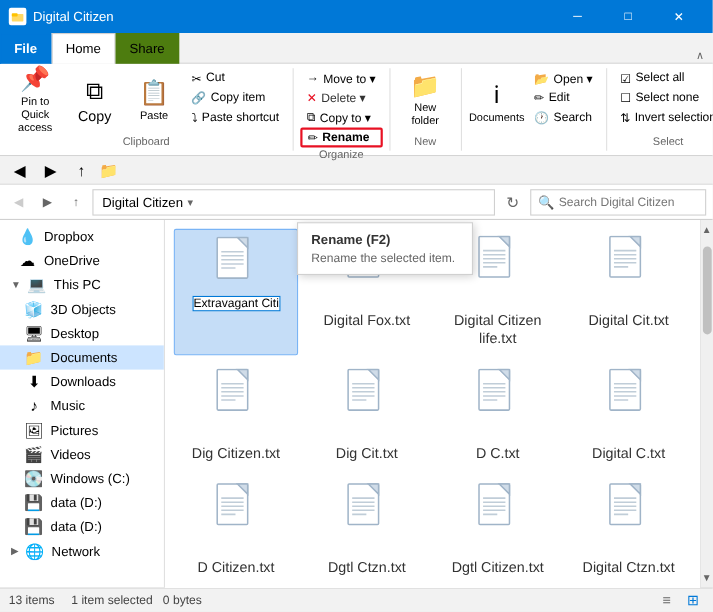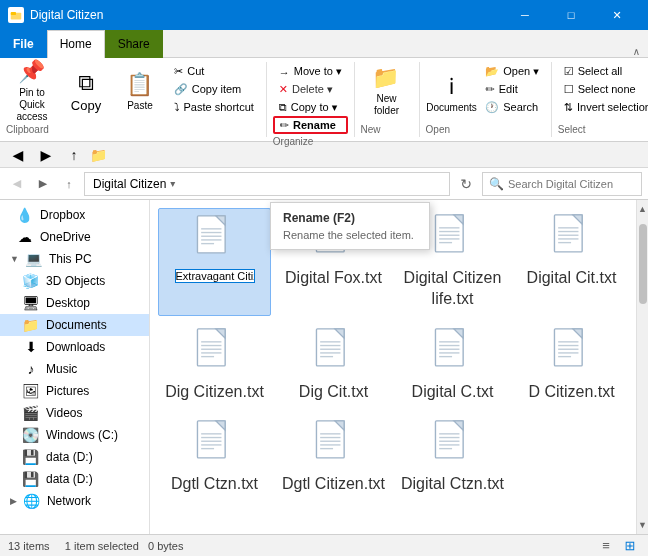--- a/index.html
+++ b/index.html
@@ -72,21 +72,21 @@
       padding: 0 6px;
       position: relative;
     }
     .ribbon-group-content {
       display: flex;
       align-items: flex-start;
       flex: 1;
       gap: 2px;
     }
     .ribbon-group-label {
-      text-align: left;
+      text-align: center;
       font-size: 10px;
       color: #666;
       padding-top: 2px;
       padding-bottom: 2px;
     }
     .ribbon-btn-large {
       display: flex;
       flex-direction: column;
       align-items: center;
       justify-content: center;
@@ -237,21 +237,21 @@
       display: flex;
       flex-direction: column;
       align-items: center;
       padding: 6px 4px;
       cursor: pointer;
       border-radius: 2px;
       text-align: center;
       min-height: 80px;
     }
     .file-item.selected { background: #cce4ff; border: 1px solid #99c9f5; }
-    .file-name { font-size: 16px; color: #333; margin-top: 3px; line-height: 1.3; word-break: break-word; }
+    .file-name { font-size: 13px; color: #333; margin-top: 18px; line-height: 1.3; word-break: break-word; }
     .file-name-edit {
       font-size: 11px; width: 80px;
       border: 1px solid #0078d7;
       outline: none;
       text-align: center;
       background: white;
       margin-top: 3px;
     }
 
     
@@ -447,21 +447,20 @@
         <div class="ribbon-btn-small">
           <span>✏</span>
           <span>Edit</span>
         </div>
         <div class="ribbon-btn-small">
           <span>🕐</span>
           <span>Search</span>
         </div>
       </div>
     </div>
-    <div class="ribbon-group-label">Open</div>
   </div>
 
   <div class="ribbon-group" style="border-right:none;">
     <div class="ribbon-group-content">
       <div class="select-col">
         <div class="select-btn">
           <span>☑</span>
           <span>Select all</span>
         </div>
         <div class="select-btn">
@@ -662,20 +661,34 @@
           <svg viewBox="0 0 42 52" fill="none" width="40" height="48">
             <rect x="2" y="1" width="30" height="40" rx="1" fill="white" stroke="#a0b4c8" stroke-width="1.5"></rect>
             <polygon points="22,1 32,1 32,11" fill="#d0dce8" stroke="#a0b4c8" stroke-width="1.5"></polygon>
             <line x1="6" y1="15" x2="28" y2="15" stroke="#c0cdd8" stroke-width="1.5"></line>
             <line x1="6" y1="19" x2="28" y2="19" stroke="#c0cdd8" stroke-width="1.5"></line>
             <line x1="6" y1="23" x2="28" y2="23" stroke="#c0cdd8" stroke-width="1.5"></line>
             <line x1="6" y1="27" x2="28" y2="27" stroke="#c0cdd8" stroke-width="1.5"></line>
             <line x1="6" y1="31" x2="20" y2="31" stroke="#c0cdd8" stroke-width="1.5"></line>
           </svg>
         </div>
+        <div class="file-name">D C.txt</div>
+      </div>
+      <div class="file-item">
+        <div>
+          <svg viewBox="0 0 42 52" fill="none" width="40" height="48">
+            <rect x="2" y="1" width="30" height="40" rx="1" fill="white" stroke="#a0b4c8" stroke-width="1.5"></rect>
+            <polygon points="22,1 32,1 32,11" fill="#d0dce8" stroke="#a0b4c8" stroke-width="1.5"></polygon>
+            <line x1="6" y1="15" x2="28" y2="15" stroke="#c0cdd8" stroke-width="1.5"></line>
+            <line x1="6" y1="19" x2="28" y2="19" stroke="#c0cdd8" stroke-width="1.5"></line>
+            <line x1="6" y1="23" x2="28" y2="23" stroke="#c0cdd8" stroke-width="1.5"></line>
+            <line x1="6" y1="27" x2="28" y2="27" stroke="#c0cdd8" stroke-width="1.5"></line>
+            <line x1="6" y1="31" x2="20" y2="31" stroke="#c0cdd8" stroke-width="1.5"></line>
+          </svg>
+        </div>
         <div class="file-name">Digital C.txt</div>
       </div>
       <div class="file-item">
         <div>
           <svg viewBox="0 0 42 52" fill="none" width="40" height="48">
             <rect x="2" y="1" width="30" height="40" rx="1" fill="white" stroke="#a0b4c8" stroke-width="1.5"></rect>
             <polygon points="22,1 32,1 32,11" fill="#d0dce8" stroke="#a0b4c8" stroke-width="1.5"></polygon>
             <line x1="6" y1="15" x2="28" y2="15" stroke="#c0cdd8" stroke-width="1.5"></line>
             <line x1="6" y1="19" x2="28" y2="19" stroke="#c0cdd8" stroke-width="1.5"></line>
             <line x1="6" y1="23" x2="28" y2="23" stroke="#c0cdd8" stroke-width="1.5"></line>

